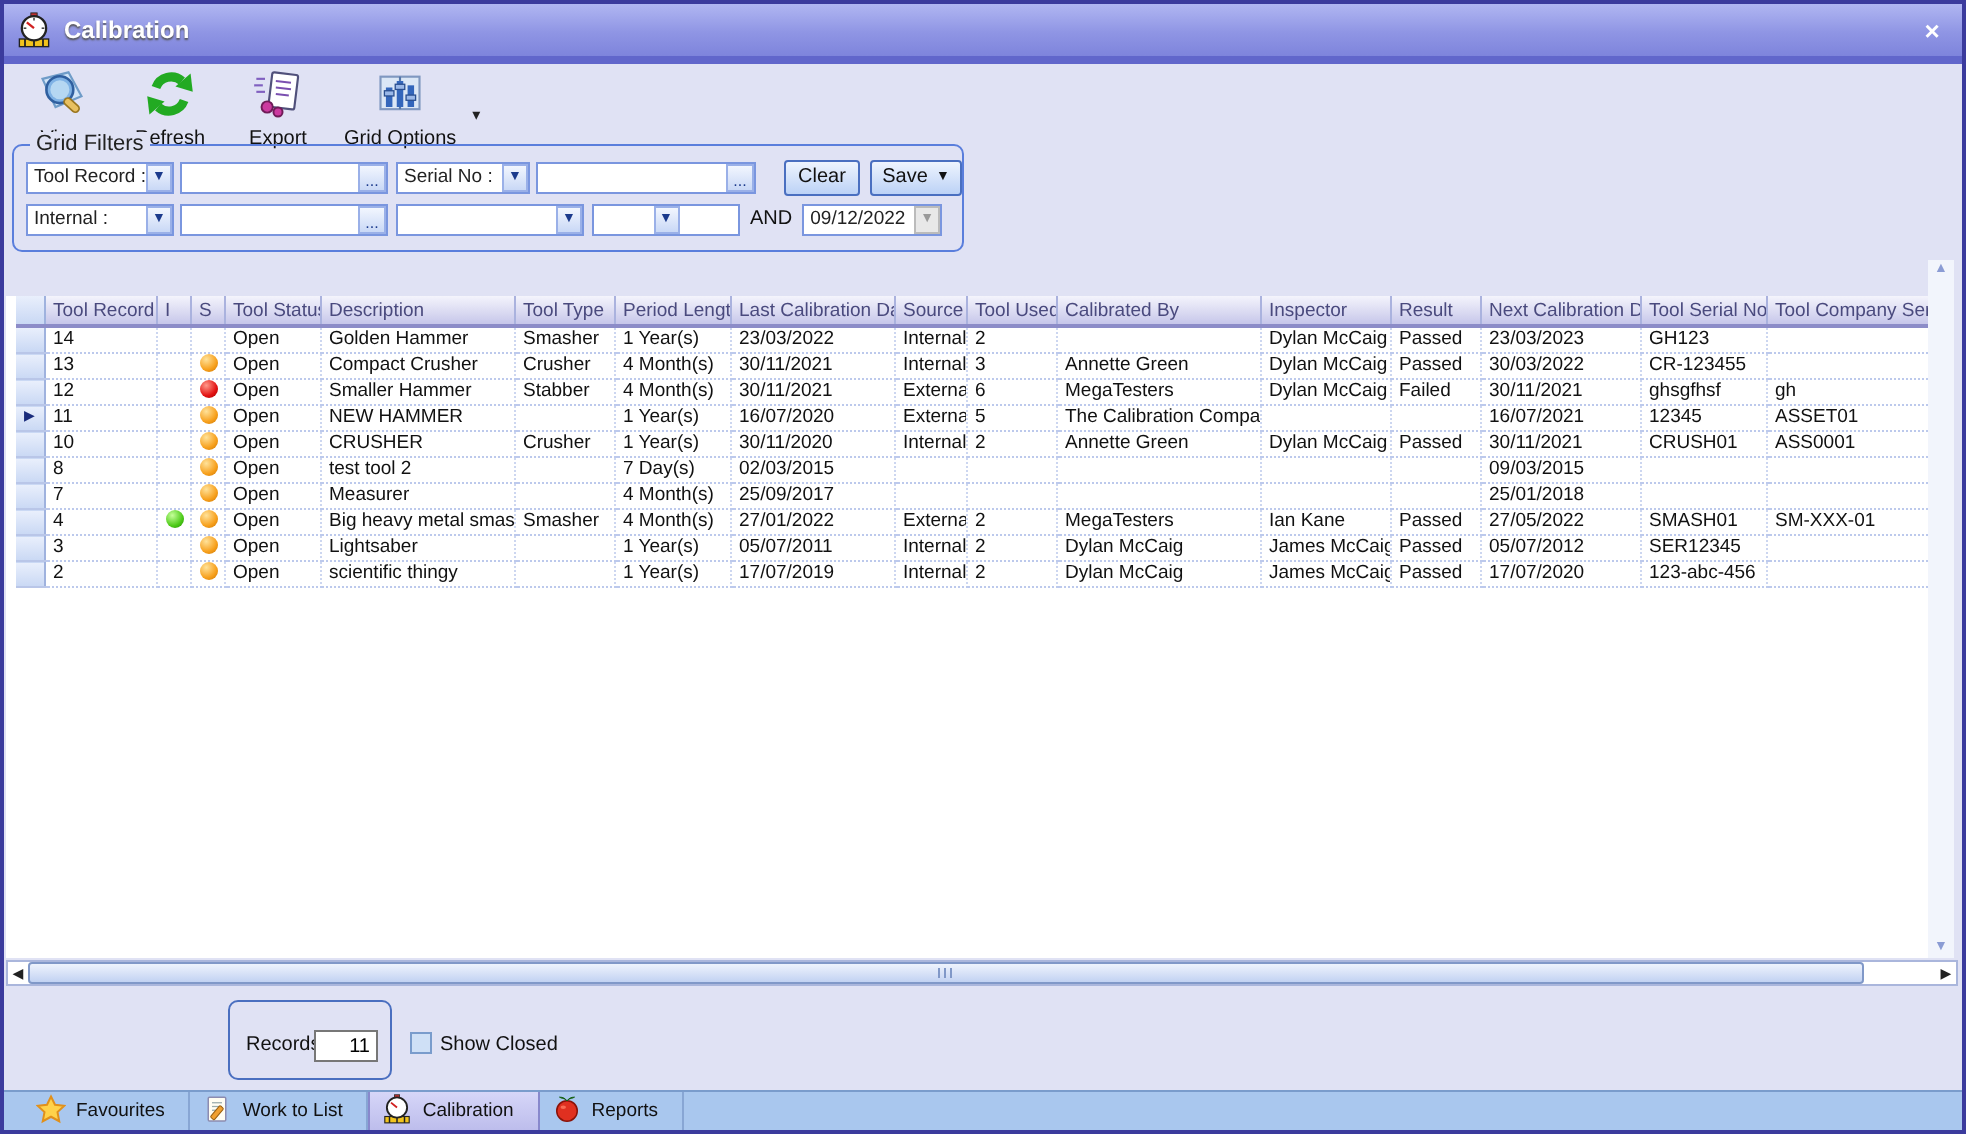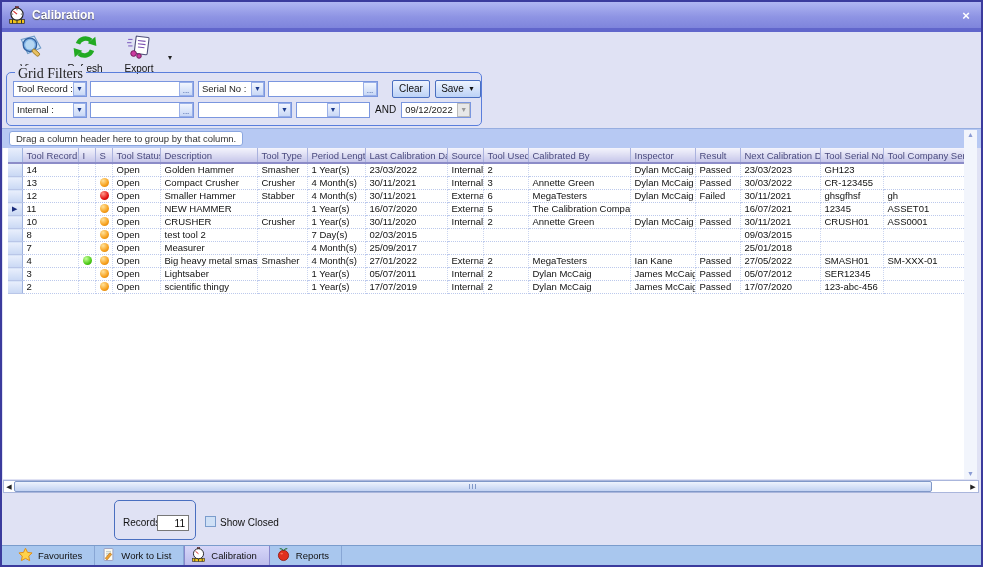--- a/index.html
+++ b/index.html
@@ -21,21 +21,21 @@
   .title-strip{position:absolute;top:26px;left:0;right:0;height:4px;background:#6166cb;}
   
   .toolbar{position:absolute;top:30px;left:0;right:0;height:38px;display:flex;align-items:flex-start;padding:2px 0 0 8px;gap:12px;}
   .tool-btn{display:flex;flex-direction:column;align-items:center;gap:0;min-width:42px;}
   .tool-btn svg{width:26px;height:26px;}
   .tool-btn .tb-label{font-size:10px;color:#111;margin-top:-1px;}
   .tb-caret{font-size:8px;color:#222;align-self:center;margin-top:10px;margin-left:-4px;}
   
   .filters{position:absolute;top:70px;left:4px;width:476px;height:54px;
     border:1px solid #5a7edc;border-radius:5px;background:transparent;}
-  .filters .legend{position:absolute;top:-7px;left:8px;background:#e0e2f4;padding:0 3px;font-size:14px;color:#222;font-family:Liberation Serif, serif;}
+  .filters .legend{position:absolute;top:-7px;left:8px;background:#e0e2f4;padding:0 3px;font-size:11px;color:#222;}
   .f-row{position:absolute;left:0;right:0;height:17px;display:flex;align-items:center;}
   .f-row1{top:7px;} .f-row2{top:28px;}
   .combo,.txt,.datebox{height:16px;border:1px solid #7a96df;background:#fff;display:flex;align-items:center;font-size:9.5px;color:#222;}
   .combo .c-label,.datebox .d-val{flex:1;padding:0 3px;white-space:nowrap;overflow:hidden;}
   .caret-btn{width:13px;height:14px;margin:0;border:1px solid #9ab0e8;background:linear-gradient(180deg,#f2f6fe,#c9d8f6);font-size:7px;color:#1b3a8c;display:flex;align-items:center;justify-content:center;}
   .caret-btn.disabled{background:#e8e8e8;color:#999;border-color:#bbb;}
   .dots-btn{width:14px;height:14px;border:1px solid #9ab0e8;background:linear-gradient(180deg,#f2f6fe,#c9d8f6);font-size:8px;color:#1b3a8c;display:flex;align-items:flex-end;justify-content:center;line-height:8px;}
   .txt input{border:none;outline:none;flex:1;height:12px;font-size:9.5px;font-family:"Liberation Sans",sans-serif;background:transparent;min-width:0;}
   .push-btn{height:18px;border:1px solid #4a6fc0;border-radius:2px;background:linear-gradient(180deg,#eef4fe,#bcd2f6);font-size:10px;color:#111;display:flex;align-items:center;justify-content:center;padding:0 8px;}
   .and-label{font-size:10px;color:#111;margin:0 5px;}
@@ -140,20 +140,35 @@
           <line x1="11" y1="12" x2="17" y2="12.7" stroke="#7a4fb0" stroke-width="1"></line>
           <line x1="2" y1="5" x2="6" y2="5" stroke="#8060c0" stroke-width="1"></line>
           <line x1="1" y1="8" x2="5" y2="8" stroke="#8060c0" stroke-width="1"></line>
           <line x1="2" y1="11" x2="6" y2="11" stroke="#8060c0" stroke-width="1"></line>
           <circle cx="7" cy="18" r="2.6" fill="#cc3aa0" stroke="#701c58" stroke-width="0.9"></circle>
           <circle cx="12" cy="20.3" r="2.1" fill="#cc3aa0" stroke="#701c58" stroke-width="0.9"></circle>
         </svg>
       </span>
       <span class="tb-label">Export</span>
     </div>
+    <div class="tool-btn">
+      <span>
+        <svg viewBox="0 0 24 24">
+          <rect x="3" y="4" width="18" height="15" fill="#dbe7f6" stroke="#8098c0" stroke-width="1"></rect>
+          <line x1="12" y1="4" x2="12" y2="19" stroke="#5577aa" stroke-width="1"></line>
+          <rect x="5.5" y="9" width="3" height="9" fill="#3366bb"></rect>
+          <rect x="10.5" y="6" width="3" height="12" fill="#3366bb"></rect>
+          <rect x="15.5" y="8" width="3" height="10" fill="#3366bb"></rect>
+          <rect x="4.8" y="10.5" width="4.4" height="2.4" fill="#9ab8e8" stroke="#2a4f8f" stroke-width="0.6"></rect>
+          <rect x="9.8" y="7.5" width="4.4" height="2.4" fill="#9ab8e8" stroke="#2a4f8f" stroke-width="0.6"></rect>
+          <rect x="14.8" y="12.5" width="4.4" height="2.4" fill="#9ab8e8" stroke="#2a4f8f" stroke-width="0.6"></rect>
+        </svg>
+      </span>
+      <span class="tb-label">Grid Options</span>
+    </div>
     <span class="tb-caret">▾</span>
   </div>
 
   <div class="filters">
     <span class="legend">Grid Filters</span>
 
     <div class="f-row f-row1">
       <div class="combo" style="margin-left:6px;width:74px;">
         <span class="c-label">Tool Record :</span>
         <span class="caret-btn">▼</span>
@@ -195,23 +210,20 @@
         <span class="caret-btn">▼</span>
       </div>
       <span class="and-label">AND</span>
       <div class="datebox" style="width:70px;">
         <span class="d-val">09/12/2022</span>
         <span class="caret-btn disabled">▼</span>
       </div>
     </div>
   </div>
 
-  <div class="groupby">
-    <div class="gb-box">Drag a column header here to group by that column.</div>
-  </div>
 
   <div class="grid-viewport">
     <table class="grid">
       <colgroup>
           <col style="width: 14px;">
           <col style="width: 56px;">
           <col style="width: 17px;">
           <col style="width: 17px;">
           <col style="width: 48px;">
           <col style="width: 97px;">

